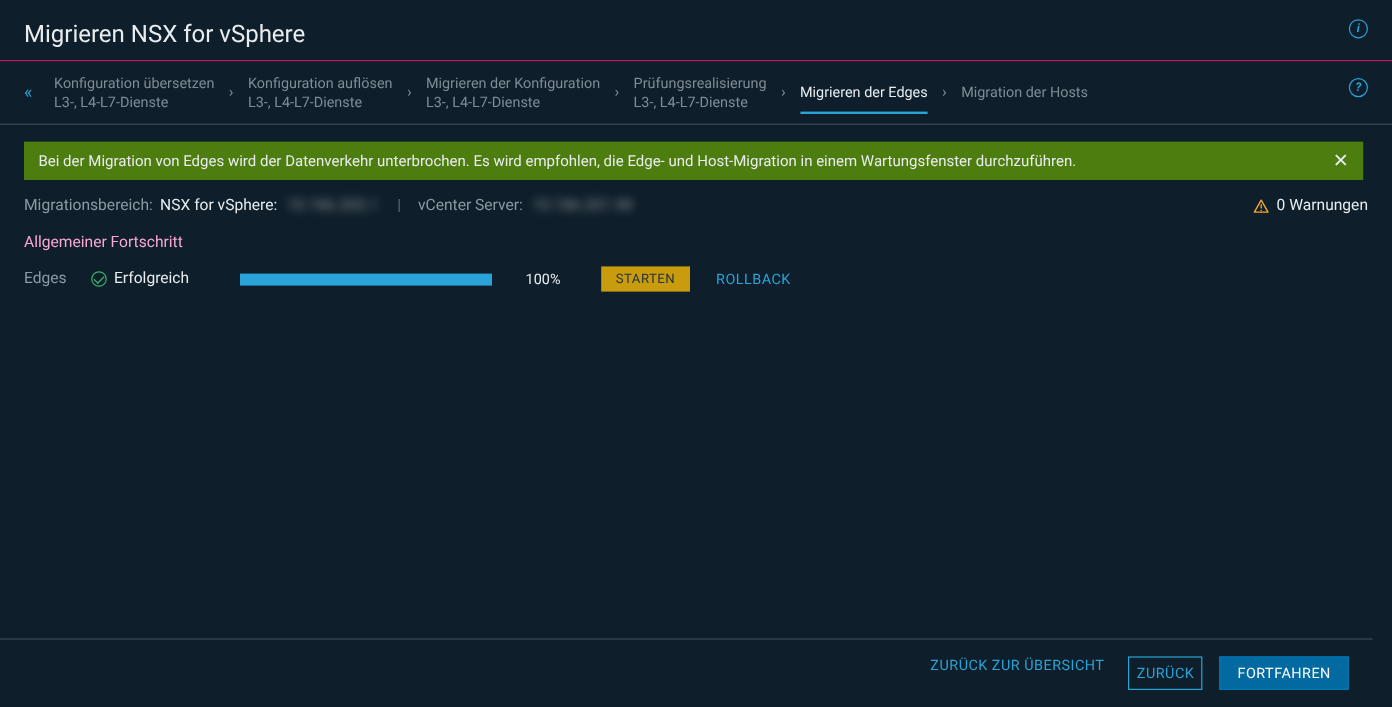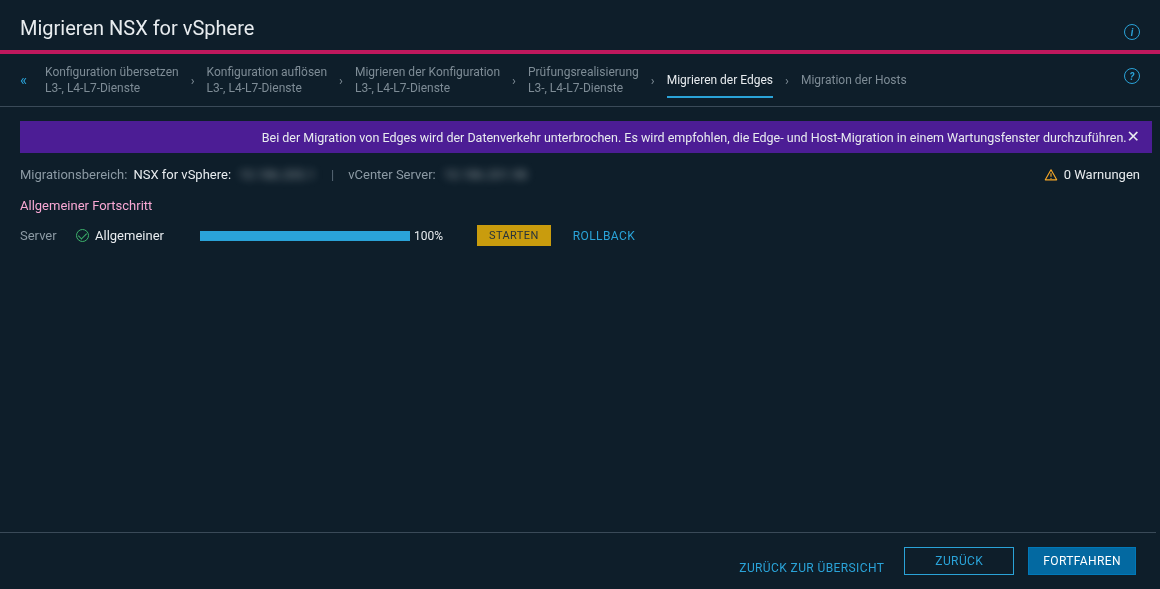--- a/index.html
+++ b/index.html
@@ -12,23 +12,23 @@
       background: #0e1e2a;
       color: #e8ecef;
       width: 1160px;
       height: 589px;
       overflow: hidden;
       position: relative;
     }
     .header {
       padding: 16px 20px 10px 20px;
       display: flex;
-      align-items: flex-end;
+      align-items: flex-start;
       justify-content: space-between;
-      border-bottom: 4px solid #be185d;
+      border-bottom: 1px solid #be185d;
     }
     .header-title {
       font-size: 20px;
       font-weight: 400;
       color: #e8ecef;
     }
     .info-icon {
       width: 16px;
       height: 16px;
       border: 1.3px solid #2aa3d8;
@@ -80,27 +80,27 @@
     .bc-item.single-line {
       align-self: center;
     }
     .bc-chevron {
       color: #7e8c96;
       font-size: 13px;
       margin: 0 4px;
       padding-bottom: 10px;
     }
     .alert-bar {
-      margin: 14px 8px 0 20px;
-      background: #4c1d95;
+      margin: 14px 24px 0 20px;
+      background: #4d7c0f;
       padding: 8px 12px;
       font-size: 12.5px;
       display: flex;
       align-items: center;
-      justify-content: flex-end;
+      justify-content: space-between;
       color: #e8ecef;
     }
     .alert-close {
       cursor: pointer;
       font-size: 16px;
       color: #e8ecef;
       line-height: 1;
     }
     .meta-row {
       margin: 14px 20px 0 20px;
@@ -176,21 +176,21 @@
       position:absolute;
       left:3px; top:1px;
       width:4px;height:7px;
       border-right:1.5px solid #3db36c;
       border-bottom:1.5px solid #3db36c;
       transform:rotate(45deg);
     }
     .progress-wrap {
       display: flex;
       align-items: center;
-      gap: 4px;
+      gap: 28px;
     }
     .progress-bar {
       width: 210px;
       height: 10px;
       background: #2aa3d8;
     }
     .progress-pct {
       color: #e8ecef;
       font-size: 12px;
     }
@@ -209,41 +209,41 @@
       color: #2aa3d8;
       font-size: 12px;
       letter-spacing: 0.4px;
       cursor: pointer;
       margin-left: 8px;
     }
     .footer {
       position: absolute;
       bottom: 0;
       left: 0;
-      right: 4px;
+      right: 16px;
       border-top: 1px solid #3a4a58;
       padding: 14px 20px;
       display: flex;
-      align-items: flex-end;
+      align-items: flex-start;
       justify-content: flex-end;
       gap: 14px;
       background: #0e1e2a;
     }
     .link-overview {
       color: #2aa3d8;
       font-size: 12px;
       letter-spacing: 0.4px;
       cursor: pointer;
       margin-right: 6px;
     }
     .btn-outline {
       background: transparent;
       border: 1px solid #2aa3d8;
       color: #2aa3d8;
-      padding: 6px 30px;
+      padding: 6px 6px;
       font-size: 12px;
       letter-spacing: 0.4px;
       cursor: pointer;
     }
     .btn-primary {
       background: #0369a1;
       border: 1px solid #0078b8;
       color: #fff;
       padding: 6px 14px;
       font-size: 12px;
@@ -318,24 +318,24 @@
         <line x1="8" y1="6" x2="8" y2="10" stroke="#f7a827" stroke-width="1.3"></line>
         <circle cx="8" cy="12" r="0.7" fill="#f7a827"></circle>
       </svg>
     <span>0 Warnungen</span>
   </div>
 </div>
 
 <div class="section-title">Allgemeiner Fortschritt</div>
 
 <div class="status-row">
-  <span class="status-label">Server</span>
+  <span class="status-label">Edges</span>
   <span class="status-ok">
     <span class="check-icon"></span>
-    <span>Allgemeiner</span>
+    <span>Erfolgreich</span>
   </span>
   <span class="progress-wrap">
     <span class="progress-bar"></span>
     <span class="progress-pct">100%</span>
   </span>
   <button class="btn-start">STARTEN</button>
   <span class="link-rollback">ROLLBACK</span>
 </div>
 
 <div class="footer">

